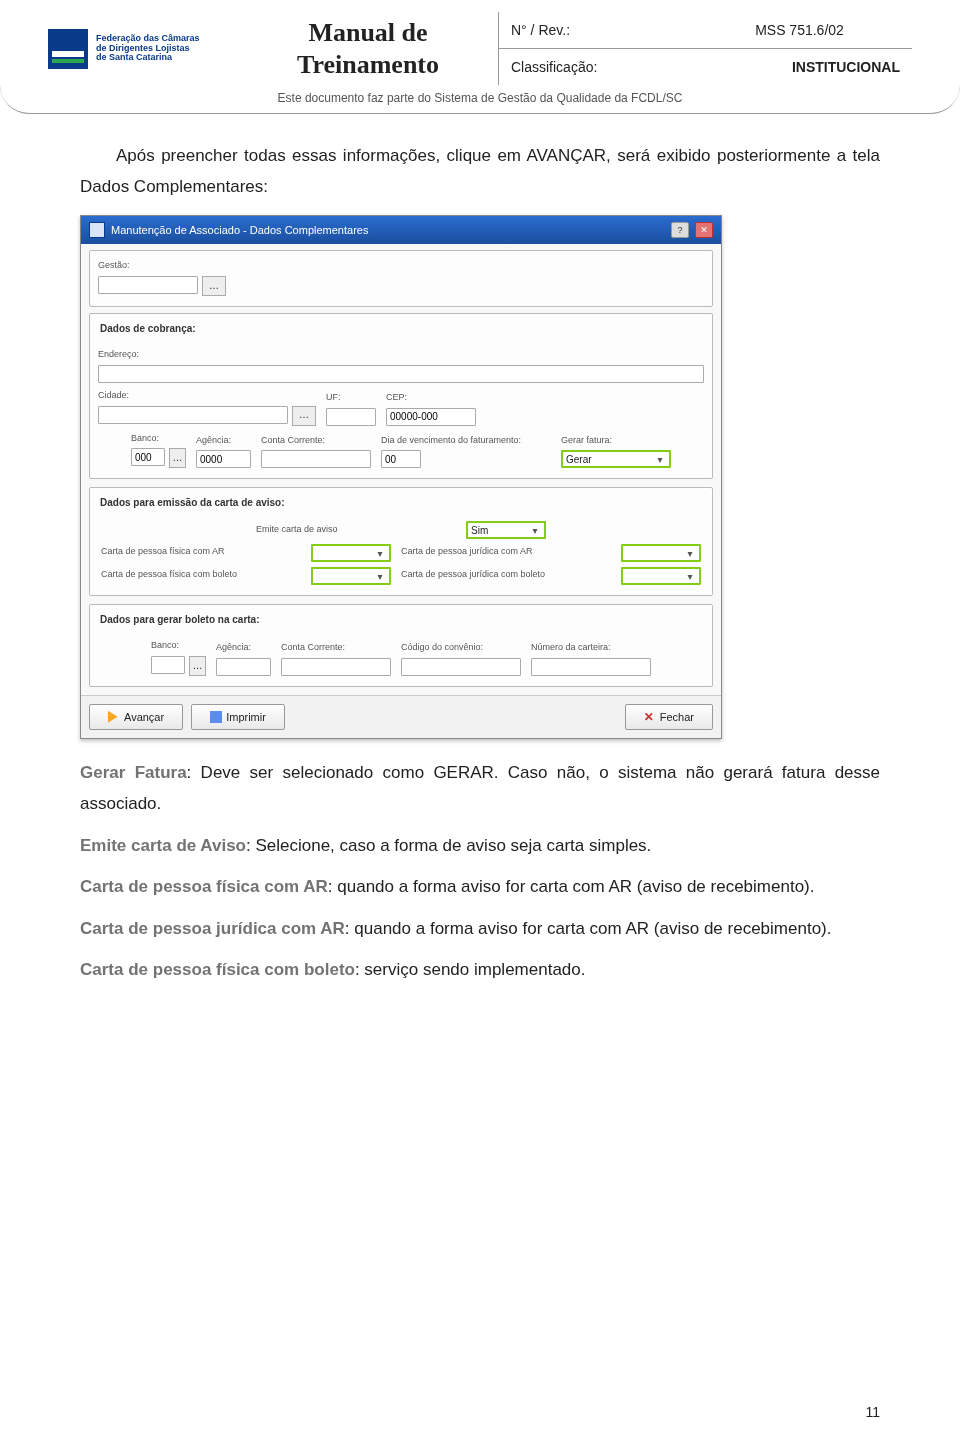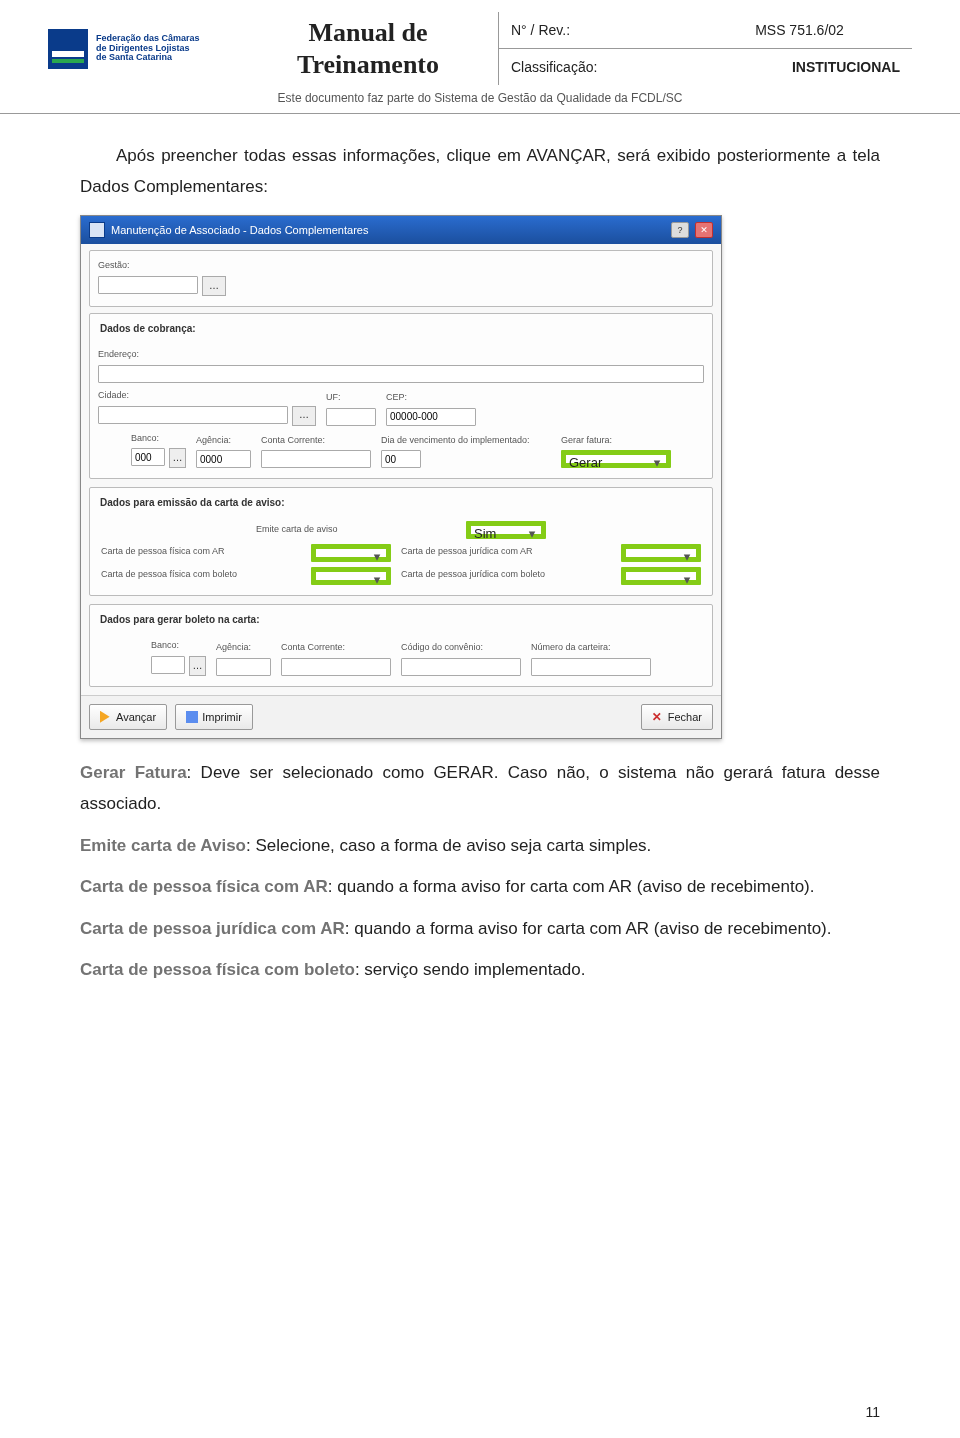--- a/index.html
+++ b/index.html
@@ -1,18 +1,18 @@
 <!DOCTYPE html>
 <html><head>
 <meta charset="utf-8">
 <style>
   body{margin:0;font-family:Arial,Helvetica,sans-serif;font-size:14px;color:#222;background:#fff;}
   .page{width:960px;min-height:1438px;position:relative;box-sizing:border-box;padding:0 0 40px 0;}
   
-  .hdr{border-bottom:1px solid #999;padding:12px 48px 4px 48px;}
+  .hdr{border-bottom:1px solid #999;padding:12px 48px 4px 48px;border-radius:29px;}
   .hdr-row{display:flex;align-items:stretch;}
   .hdr-logo{width:190px;display:flex;align-items:center;gap:8px;}
   .logo-box{width:40px;height:40px;background:#0a3b8a;position:relative;}
   .logo-box::before{content:"";position:absolute;top:22px;left:4px;right:4px;height:6px;background:#fff;}
   .logo-box::after{content:"";position:absolute;top:30px;left:4px;right:4px;height:4px;background:#2aa84f;}
   .logo-txt{font-size:9px;font-weight:bold;color:#0a3b8a;line-height:1.1;}
   .hdr-title{flex:0 0 260px;text-align:center;font-family:'Times New Roman',serif;font-weight:bold;font-size:26px;line-height:1.2;display:flex;flex-direction:column;justify-content:center;}
   .hdr-grid{flex:1;border-left:1px solid #999;}
   .hdr-grid table{width:100%;border-collapse:collapse;font-size:14px;}
   .hdr-grid td{border-bottom:1px solid #999;padding:10px 12px;}
@@ -30,26 +30,26 @@
   .app-titlebar .sp{flex:1;}
   .tbtn{width:16px;height:14px;background:#ddd;color:#333;border:1px solid #999;display:flex;align-items:center;justify-content:center;font-size:9px;border-radius:2px;}
   .tbtn.close{background:#e57373;color:#fff;border-color:#c03030;}
   .app-body{padding:6px 8px 0 8px;}
   .fgroup{border:1px solid #bbb;border-radius:2px;padding:6px 8px 10px 8px;margin-bottom:8px;background:#fdfdfd;}
   .fgroup.small{margin-bottom:6px;}
   .lbl{font-size:9px;color:#555;margin-bottom:2px;}
   .row{display:flex;gap:10px;align-items:flex-end;margin-top:4px;justify-content:center;}
   .col{display:flex;flex-direction:column;}
   .inp{height:18px;border:1px solid #aaa;background:#fff;border-radius:1px;font-size:10px;padding:0 3px;box-sizing:border-box;}
-  .sel{height:18px;border:5px solid #84cc16;background:#fff;position:relative;border-radius:1px;padding:0 18px 0 3px;box-sizing:border-box;font-size:13px;line-height:16px;}
+  .sel{height:18px;border:2px solid #84cc16;background:#fff;position:relative;border-radius:1px;padding:0 18px 0 3px;box-sizing:border-box;font-size:10px;line-height:16px;}
   .sel::after{content:"▾";position:absolute;right:2px;top:0;width:14px;text-align:center;color:#555;}
   .srch{width:22px;height:18px;border:1px solid #aaa;background:#eee;display:flex;align-items:center;justify-content:center;font-size:10px;cursor:pointer;}
   .legend{font-size:10px;font-weight:bold;color:#333;margin:-12px 0 4px 0;background:#fdfdfd;display:inline-block;padding:0 2px;}
   .app-footer{display:flex;gap:8px;padding:8px;border-top:1px solid #ccc;background:#f2f2f2;}
-  .fbtn{display:flex;align-items:center;gap:4px;height:24px;padding:0 10px;border:1px solid #999;border-radius:2px;background:linear-gradient(#fff,#e9e9e9);font-size:11px;cursor:pointer;}
+  .fbtn{display:flex;align-items:center;gap:4px;height:24px;padding:0 18px;border:1px solid #999;border-radius:2px;background:linear-gradient(#fff,#e9e9e9);font-size:11px;cursor:pointer;}
   .fbtn .bi{width:12px;height:12px;}
   .fbtn .bi.adv{background:#f5a623;clip-path:polygon(0 0,80% 50%,0 100%);}
   .fbtn .bi.prn{background:#5b8def;}
   .fbtn .bi.cls{color:#cc2e2e;background:none;font-weight:bold;font-size:12px;line-height:12px;}
   .pagenum{position:absolute;right:80px;bottom:18px;font-size:14px;}
 </style>
 </head>
 <body>
 
 <div class="page">
@@ -141,21 +141,21 @@
             </div>
             <div class="col" style="width:55px">
               <div class="lbl">Agência:</div>
               <input class="inp" value="0000" style="">
             </div>
             <div class="col" style="width:110px">
               <div class="lbl">Conta Corrente:</div>
               <input class="inp" style="">
             </div>
             <div class="col" style="width:170px">
-              <div class="lbl">Dia de vencimento do implementado:</div>
+              <div class="lbl">Dia de vencimento do faturamento:</div>
               <input class="inp" style="width: 40px;" value="00">
             </div>
             <div class="col" style="width:110px">
               <div class="lbl">Gerar fatura:</div>
               <div class="sel">Gerar</div>
             </div>
           </div>
         </div>
 
         <div class="fgroup">

